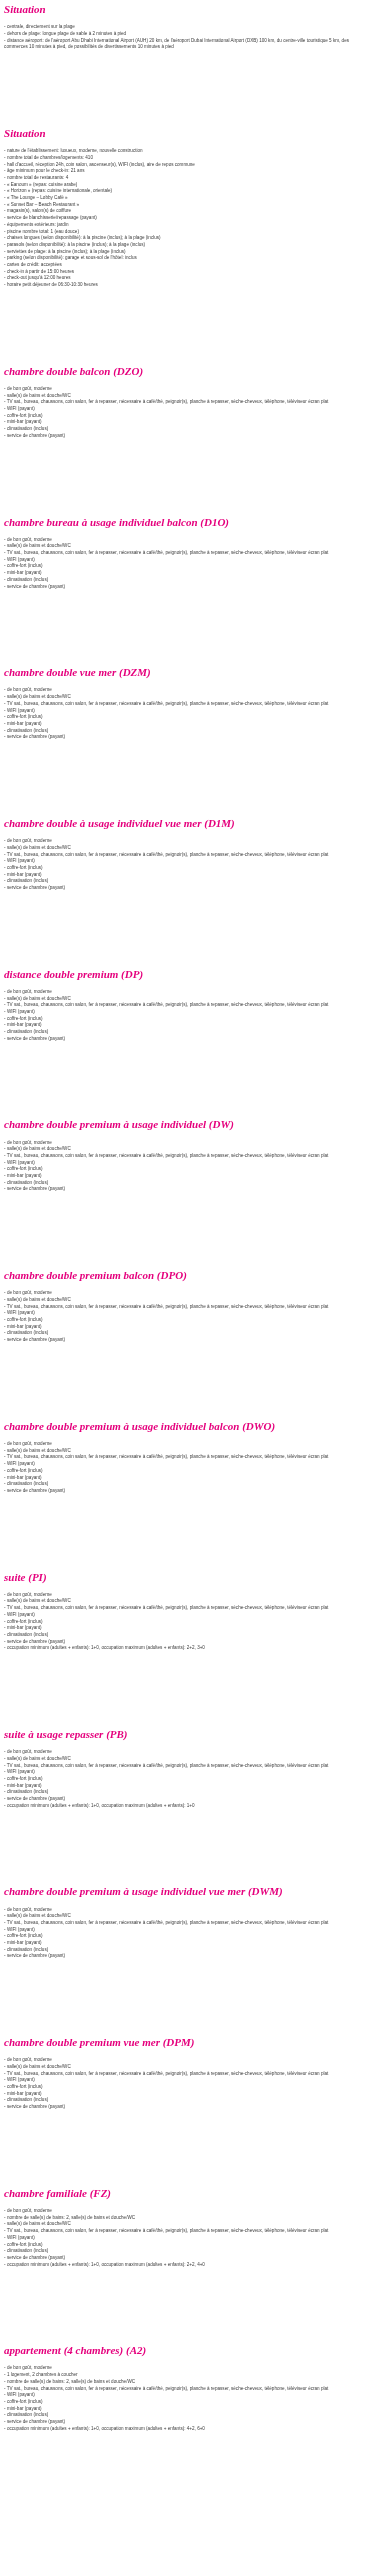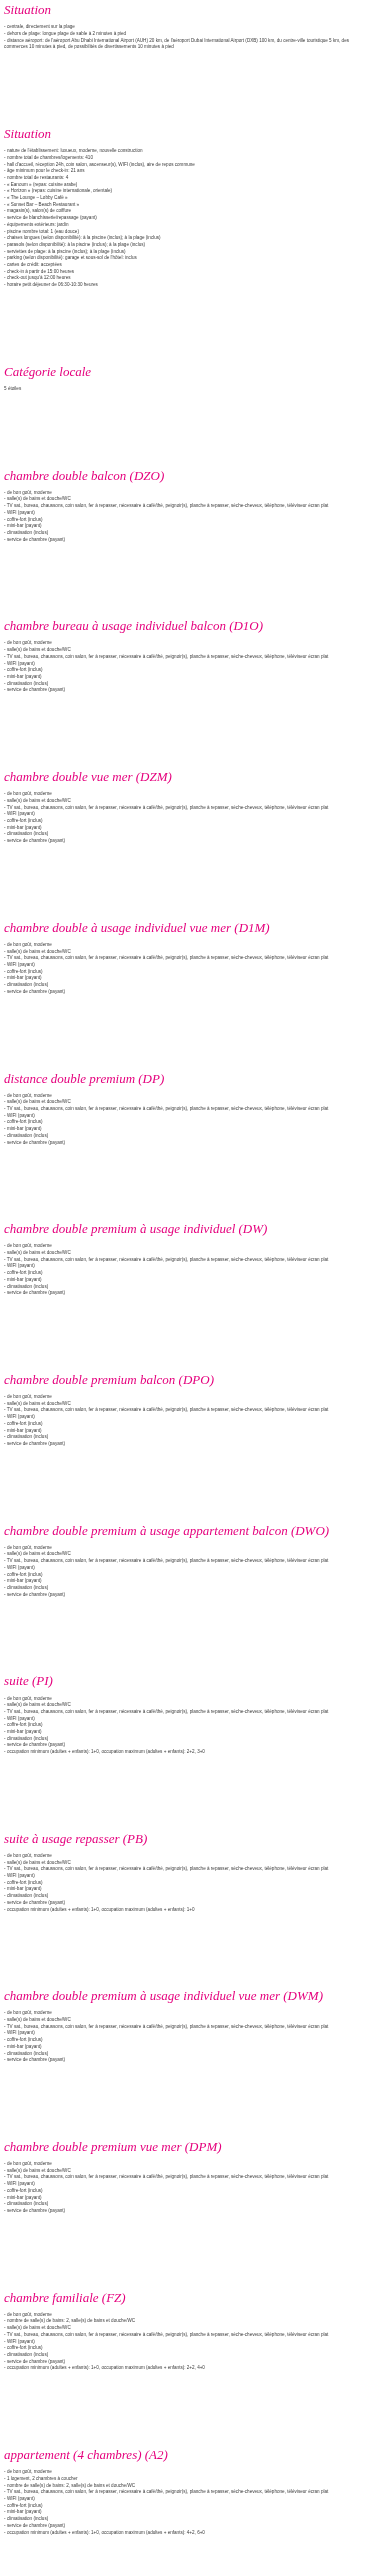--- a/index.html
+++ b/index.html
@@ -13,23 +13,23 @@
     width:391px;
     min-height:3486px;
     background:var(--bg);
     padding:4.1px 29px 20.6px 4.1px;
     font-family:"Liberation Sans", sans-serif;
     color:var(--text);
   }
   .section-title{
     font-family:"Liberation Serif", serif;
     font-style:italic;
-    font-weight:normal;
+    font-weight:bold;
     color:var(--accent);
-    font-size:13px;
+    font-size:11px;
     line-height:9.8px;
     margin:78px 0 9.3px 0;
   }
   section:first-of-type .section-title{margin-top:1px;}
   .lines{margin:0;padding:0;}
   .line{
     font-size:4.6px;
     line-height:6.7px;
     min-height:6.7px;
     color:var(--text);
@@ -69,26 +69,20 @@
         <div class="line">- parasols (selon disponibilité): à la piscine (inclus); à la plage (inclus)</div>
         <div class="line">- serviettes de plage: à la piscine (inclus); à la plage (inclus)</div>
         <div class="line">- parking (selon disponibilité): garage et sous-sol de l'hôtel: inclus</div>
         <div class="line">- cartes de crédit: acceptées</div>
         <div class="line">- check-in à partir de 15:00 heures</div>
         <div class="line">- check-out jusqu'à 12:00 heures</div>
         <div class="line">- horaire petit déjeuner de 06:30-10:30 heures</div>
       </div>
   </section>
 
-  <section>
-    <h2 class="section-title">Catégorie locale</h2>
-    <div class="lines">
-        <div class="line">5 étoiles</div>
-      </div>
-  </section>
 
   <section>
     <h2 class="section-title">chambre double balcon (DZO)</h2>
     <div class="lines">
         <div class="line">- de bon goût, moderne</div>
         <div class="line">- salle(s) de bains et douche/WC</div>
         <div class="line">- TV sat., bureau, chaussons, coin salon, fer à repasser, nécessaire à café/thé, peignoir(s), planche à repasser, sèche-cheveux, téléphone, téléviseur écran plat</div>
         <div class="line">- WIFI (payant)</div>
         <div class="line">- coffre-fort (inclus)</div>
         <div class="line">- mini-bar (payant)</div>
@@ -175,21 +169,21 @@
         <div class="line">- TV sat., bureau, chaussons, coin salon, fer à repasser, nécessaire à café/thé, peignoir(s), planche à repasser, sèche-cheveux, téléphone, téléviseur écran plat</div>
         <div class="line">- WIFI (payant)</div>
         <div class="line">- coffre-fort (inclus)</div>
         <div class="line">- mini-bar (payant)</div>
         <div class="line">- climatisation (inclus)</div>
         <div class="line">- service de chambre (payant)</div>
       </div>
   </section>
 
   <section>
-    <h2 class="section-title">chambre double premium à usage appartement balcon (DWO)</h2>
+    <h2 class="section-title">chambre double premium à usage individuel balcon (DWO)</h2>
     <div class="lines">
         <div class="line">- de bon goût, moderne</div>
         <div class="line">- salle(s) de bains et douche/WC</div>
         <div class="line">- TV sat., bureau, chaussons, coin salon, fer à repasser, nécessaire à café/thé, peignoir(s), planche à repasser, sèche-cheveux, téléphone, téléviseur écran plat</div>
         <div class="line">- WIFI (payant)</div>
         <div class="line">- coffre-fort (inclus)</div>
         <div class="line">- mini-bar (payant)</div>
         <div class="line">- climatisation (inclus)</div>
         <div class="line">- service de chambre (payant)</div>
       </div>

